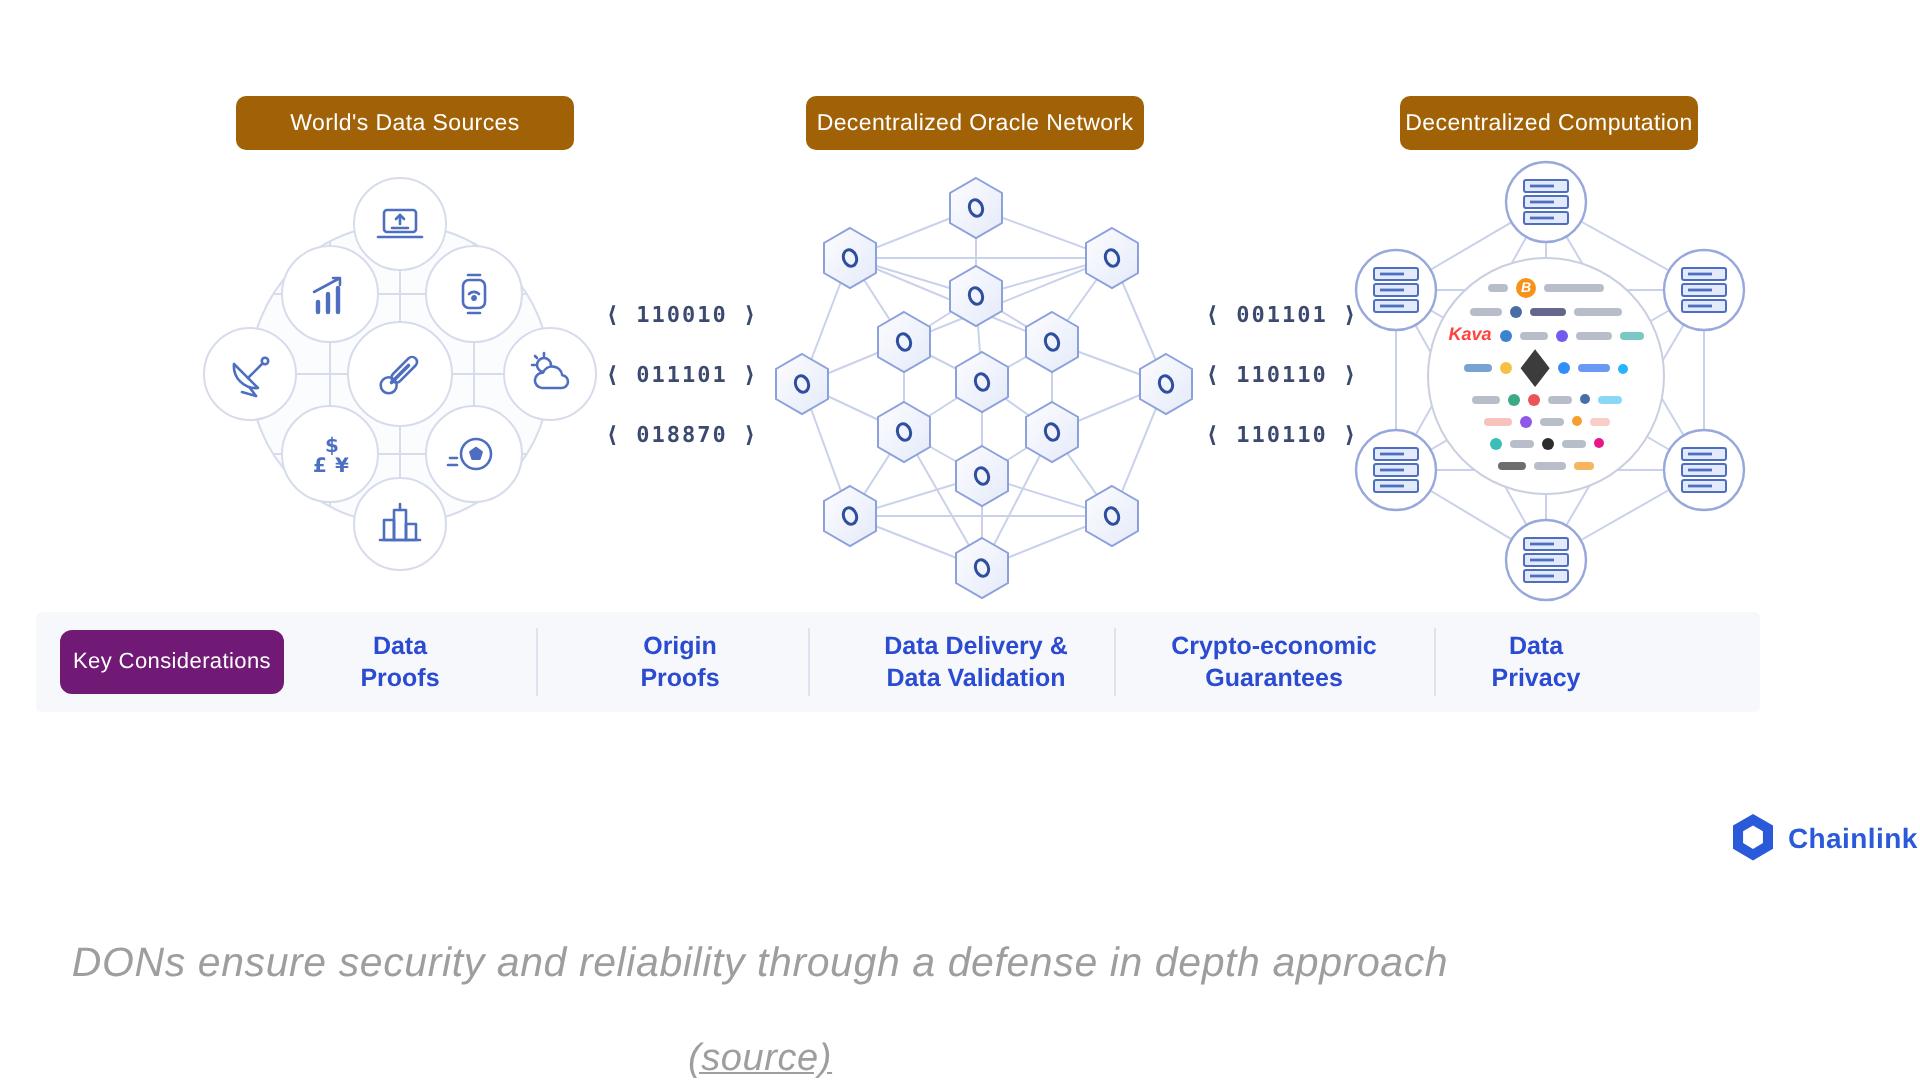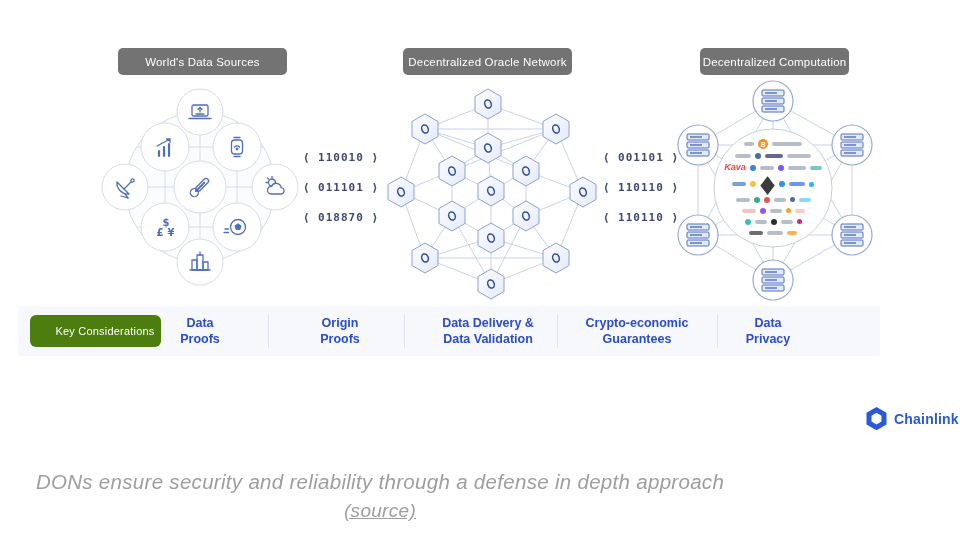--- a/index.html
+++ b/index.html
@@ -1,19 +1,19 @@
 <!DOCTYPE html>
 <html><head>
 <meta charset="utf-8">
 <style>
   html,body{margin:0;padding:0;}
   body{width:960px;height:543px;background:#ffffff;font-family:"Liberation Sans",sans-serif;position:relative;overflow:hidden;}
   #slide{position:absolute;inset:0;}
 
-  .hdr-badge{position:absolute;top:48px;height:27px;background:#737373;color:#fff;border-radius:5px;
+  .hdr-badge{position:absolute;top:48px;height:27px;background:#a16207;color:#fff;border-radius:5px;
     display:flex;align-items:center;justify-content:center;font-size:11.5px;font-weight:500;letter-spacing:.2px;}
   #badge-sources{left:118px;width:169px;}
   #badge-oracle{left:403px;width:169px;}
   #badge-computation{left:700px;width:149px;}
 
   .diagram-svg{position:absolute;}
   #sources-svg{left:90px;top:85px;}
   #oracle-svg{left:385px;top:88px;}
   #comp-svg{left:660px;top:80px;}
 
@@ -26,31 +26,31 @@
     display:flex;flex-direction:column;justify-content:center;align-items:center;gap:3px;overflow:hidden;font-style:italic;}
   .logo-row{display:flex;align-items:center;justify-content:center;gap:4px;min-height:8px;}
   .logo-pill{height:4px;border-radius:2px;opacity:.7;display:inline-block;}
   .logo-dot{border-radius:50%;display:inline-block;opacity:.9;}
   .logo-text{font-size:9px;font-weight:700;line-height:1;}
   .logo-eth{font-size:19px;line-height:.9;transform:scaleY(1.3);color:#3C3C3D;font-family:"DejaVu Sans",sans-serif;}
   .logo-btc{width:10px;height:10px;border-radius:50%;background:#F7931A;color:#fff;font-size:7px;font-weight:700;
     display:flex;align-items:center;justify-content:center;line-height:1;}
 
   #considerations{position:absolute;left:18px;top:306px;width:862px;height:50px;background:#F7F8FC;border-radius:3px;}
-  #kc-badge{position:absolute;left:12px;top:9px;width:112px;height:32px;background:#4d7c0f;border-radius:6px;color:#fff;
-    font-size:11px;display:flex;align-items:center;justify-content:center;letter-spacing:.2px;padding-left:19px;}
+  #kc-badge{position:absolute;left:12px;top:9px;width:112px;height:32px;background:#701a75;border-radius:6px;color:#fff;
+    font-size:11px;display:flex;align-items:center;justify-content:center;letter-spacing:.2px;}
   .kc-item{position:absolute;top:9px;width:160px;text-align:center;color:#2B4BD0;font-size:12.5px;font-weight:700;line-height:16px;}
   .kc-divider{position:absolute;top:8px;width:1px;height:34px;background:#DFE3F0;}
 
   #brand{position:absolute;left:866px;top:407px;display:flex;align-items:center;gap:7px;}
   #brand span{color:#2A5ADA;font-size:14px;font-weight:700;letter-spacing:.2px;}
 
   #caption{position:absolute;left:0;top:470px;width:760px;text-align:center;font-style:italic;color:#9E9E9E;
     font-size:20.5px;letter-spacing:.3px;}
-  #caption .src{display:block;margin-top:6px;font-size:19px;}
+  #caption .src{display:block;margin-top:25px;font-size:19px;}
   #caption .src u{text-decoration:underline;}
 </style>
 </head>
 <body>
 
 <div id="slide">
 
   <div class="hdr-badge" id="badge-sources">World's Data Sources</div>
   <div class="hdr-badge" id="badge-oracle">Decentralized Oracle Network</div>
   <div class="hdr-badge" id="badge-computation">Decentralized Computation</div>

